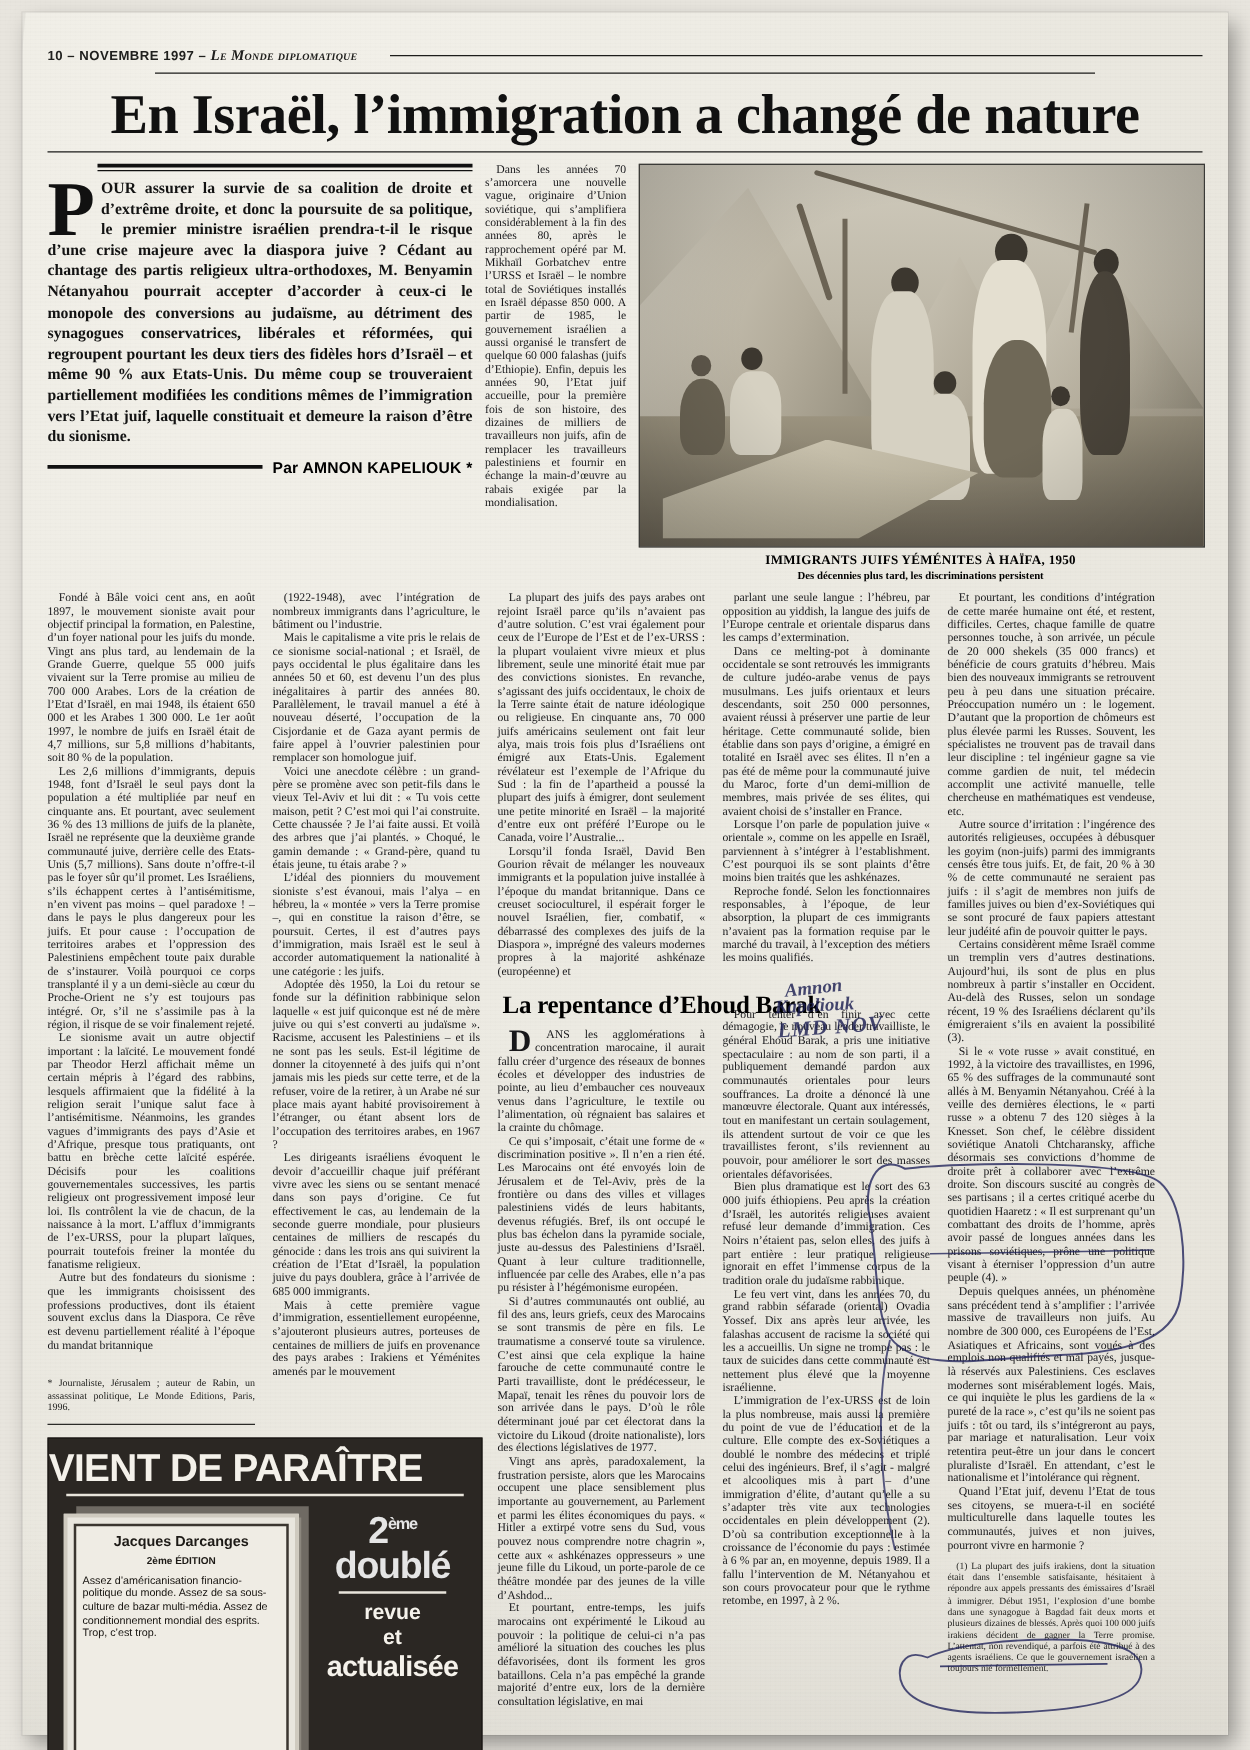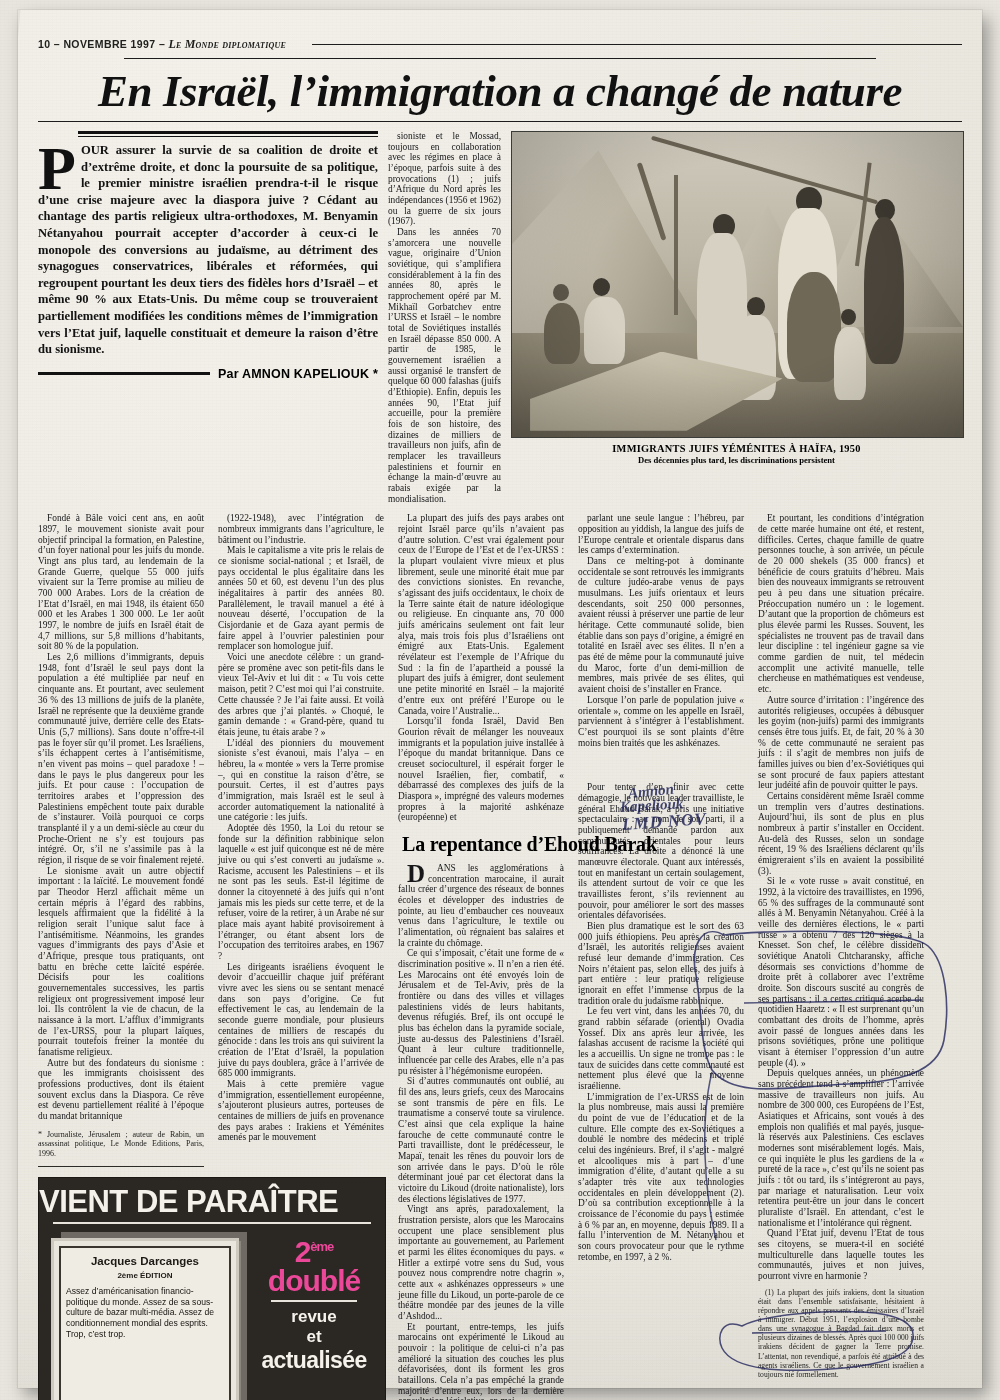--- a/index.html
+++ b/index.html
@@ -45,21 +45,20 @@
     margin-top:14px;text-align:center;font-size:19.5px;letter-spacing:.6px;
     color:#17171a;font-family:"Liberation Serif",serif;
   }
   .kickerrule{border-bottom:1.6px solid #1d1d1b;margin:6px 86px 0 86px;}
 
   
   .headline{
     text-align:center;font-weight:700;font-size:45px;line-height:1.02;
     margin:10px 0 4px 0;letter-spacing:-.4px;color:#111;
     font-family:"Liberation Serif",serif;
-    font-style:italic;
   }
   .headrule{border-bottom:1.2px solid #1d1d1b;margin:6px 0 0 0;}
 
   
   .leadrow{display:flex;gap:10px;margin-top:9px;}
   .chapo{width:340px;position:relative;}
   .chaporule{border-top:3px solid #111;border-bottom:1px solid #111;height:2px;
              margin:0 0 5px 40px;}
   .chapo p{
     margin:0;font-size:12.6px;line-height:1.32;text-align:justify;font-weight:700;
@@ -114,21 +113,21 @@
     margin:0;font-size:9.4px;line-height:1.135;text-align:justify;
     text-indent:9px;color:#17171a;-webkit-hyphens:auto;hyphens:auto;
   }
   p.bt + p.bt{margin-top:0;}
 
   .dropsm{
     float:left;font-size:25px;line-height:.82;font-weight:700;margin:1px 3px -1px 0;
   }
 
   .authornote{
-    margin-top:8px;font-size:8px;line-height:1.18;text-align:justify;color:#1c1c1a;
+    margin-top:20px;font-size:8px;line-height:1.18;text-align:justify;color:#1c1c1a;
   }
   .sep{border-top:1px solid #2b2b28;margin:8px 0 0 0;}
 
   
   .sectionhead{
     text-align:center;font-weight:700;font-size:20px;margin:10px 0 7px 0;
     font-family:"Liberation Serif",serif;letter-spacing:-.2px;position:relative;
   }
 
   
@@ -152,21 +151,21 @@
   .bktitle{color:#15120f;font-family:"Liberation Sans",sans-serif;font-weight:700;
            text-align:center;line-height:1.0;margin-top:5px;}
   .bkt1{font-size:19px;letter-spacing:-.6px;}
   .bkt2{font-size:19px;letter-spacing:-.6px;margin-top:3px;}
   .bked{text-align:center;font-family:"Liberation Sans",sans-serif;font-weight:700;
         font-size:8px;margin-top:4px;color:#1d1a16;}
   .bkblurb{font-family:"Liberation Sans",sans-serif;font-size:8.6px;line-height:1.25;
            color:#16130f;margin-top:6px;}
   .adright{flex:1;text-align:center;padding-top:4px;}
   .ed2{font-family:"Liberation Sans",sans-serif;font-weight:700;font-size:30px;
-       line-height:.95;letter-spacing:-1px;color:#ec4899;text-align:center;}
+       line-height:.95;letter-spacing:-1px;color:#e5e5e5;text-align:center;}
   .ed2 sup{font-size:13px;vertical-align:super;}
   .edrule{border-bottom:2px solid #e9e5dc;margin:5px 16px;}
   .adwords{font-family:"Liberation Sans",sans-serif;font-weight:700;font-size:17px;
            line-height:1.18;color:#f5f2eb;margin-top:4px;}
   .adwords .big{font-size:23px;letter-spacing:-.6px;}
 
   
   .fn{font-size:7.6px;line-height:1.2;text-align:justify;text-indent:7px;margin:0;color:#1c1c1a;}
 
   
@@ -206,21 +205,20 @@
       <div class="chapo">
         <div class="chaporule"></div>
         <p><span class="dropcap">P</span><span>OUR assurer la survie de sa coalition de droite et d’extrême droite, et donc la poursuite de sa politique, le premier ministre israélien prendra-t-il le risque d’une crise majeure avec la diaspora juive ? Cédant au chantage des partis religieux ultra-orthodoxes, M. Benyamin Nétanyahou pourrait accepter d’accorder à ceux-ci le monopole des conversions au judaïsme, au détriment des synagogues conservatrices, libérales et réformées, qui regroupent pourtant les deux tiers des fidèles hors d’Israël – et même 90 % aux Etats-Unis. Du même coup se trouveraient partiellement modifiées les conditions mêmes de l’immigration vers l’Etat juif, laquelle constituait et demeure la raison d’être du sionisme.</span></p>
         <div class="byline">
           <div class="bylinerule"></div>
           <div class="bl">Par AMNON KAPELIOUK *</div>
         </div>
       </div>
 
       <div class="leadcol">
-        <p class="bt">sioniste et le Mossad, toujours en collaboration avec les régimes en place à l’époque, parfois suite à des provocations (1) ; juifs d’Afrique du Nord après les indépendances (1956 et 1962) ou la guerre de six jours (1967).</p>
         <p class="bt">Dans les années 70 s’amorcera une nouvelle vague, originaire d’Union soviétique, qui s’amplifiera considérablement à la fin des années 80, après le rapprochement opéré par M. Mikhaïl Gorbatchev entre l’URSS et Israël – le nombre total de Soviétiques installés en Israël dépasse 850 000. A partir de 1985, le gouvernement israélien a aussi organisé le transfert de quelque 60 000 falashas (juifs d’Ethiopie). Enfin, depuis les années 90, l’Etat juif accueille, pour la première fois de son histoire, des dizaines de milliers de travailleurs non juifs, afin de remplacer les travailleurs palestiniens et fournir en échange la main-d’œuvre au rabais exigée par la mondialisation.</p>
       </div>
 
       <div class="photobox">
         <div class="photo">
           <div class="sky"></div>
           <div class="tent t1"></div>
           <div class="tent t2"></div>
           <div class="tent t3"></div>
           <div class="ground"></div>
@@ -317,20 +315,21 @@
         <p class="bt">Ce qui s’imposait, c’était une forme de « discrimination positive ». Il n’en a rien été. Les Marocains ont été envoyés loin de Jérusalem et de Tel-Aviv, près de la frontière ou dans des villes et villages palestiniens vidés de leurs habitants, devenus réfugiés. Bref, ils ont occupé le plus bas échelon dans la pyramide sociale, juste au-dessus des Palestiniens d’Israël. Quant à leur culture traditionnelle, influencée par celle des Arabes, elle n’a pas pu résister à l’hégémonisme européen.</p>
         <p class="bt">Si d’autres communautés ont oublié, au fil des ans, leurs griefs, ceux des Marocains se sont transmis de père en fils. Le traumatisme a conservé toute sa virulence. C’est ainsi que cela explique la haine farouche de cette communauté contre le Parti travailliste, dont le prédécesseur, le Mapaï, tenait les rênes du pouvoir lors de son arrivée dans le pays. D’où le rôle déterminant joué par cet électorat dans la victoire du Likoud (droite nationaliste), lors des élections législatives de 1977.</p>
         <p class="bt">Vingt ans après, paradoxalement, la frustration persiste, alors que les Marocains occupent une place sensiblement plus importante au gouvernement, au Parlement et parmi les élites économiques du pays. « Hitler a extirpé votre sens du Sud, vous pouvez nous comprendre notre chagrin », cette aux « ashkénazes oppresseurs » une jeune fille du Likoud, un porte-parole de ce théâtre mondée par des jeunes de la ville d’Ashdod...</p>
         <p class="bt">Et pourtant, entre-temps, les juifs marocains ont expérimenté le Likoud au pouvoir : la politique de celui-ci n’a pas amélioré la situation des couches les plus défavorisées, dont ils forment les gros bataillons. Cela n’a pas empêché la grande majorité d’entre eux, lors de la dernière consultation législative, en mai</p>
       </div>
 
       <div class="col">
         <p class="bt">parlant une seule langue : l’hébreu, par opposition au yiddish, la langue des juifs de l’Europe centrale et orientale disparus dans les camps d’extermination.</p>
         <p class="bt">Dans ce melting-pot à dominante occidentale se sont retrouvés les immigrants de culture judéo-arabe venus de pays musulmans. Les juifs orientaux et leurs descendants, soit 250 000 personnes, avaient réussi à préserver une partie de leur héritage. Cette communauté solide, bien établie dans son pays d’origine, a émigré en totalité en Israël avec ses élites. Il n’en a pas été de même pour la communauté juive du Maroc, forte d’un demi-million de membres, mais privée de ses élites, qui avaient choisi de s’installer en France.</p>
         <p class="bt">Lorsque l’on parle de population juive « orientale », comme on les appelle en Israël, parviennent à s’intégrer à l’establishment. C’est pourquoi ils se sont plaints d’être moins bien traités que les ashkénazes.</p>
+        <p class="bt">Reproche fondé. Selon les fonctionnaires responsables, à l’époque, de leur absorption, la plupart de ces immigrants n’avaient pas la formation requise par le marché du travail, à l’exception des métiers les moins qualifiés.</p>
         <div style="height:34px"></div>
         <p class="bt">Pour tenter d’en finir avec cette démagogie, le nouveau leader travailliste, le général Ehoud Barak, a pris une initiative spectaculaire : au nom de son parti, il a publiquement demandé pardon aux communautés orientales pour leurs souffrances. La droite a dénoncé là une manœuvre électorale. Quant aux intéressés, tout en manifestant un certain soulagement, ils attendent surtout de voir ce que les travaillistes feront, s’ils reviennent au pouvoir, pour améliorer le sort des masses orientales défavorisées.</p>
         <p class="bt">Bien plus dramatique est le sort des 63 000 juifs éthiopiens. Peu après la création d’Israël, les autorités religieuses avaient refusé leur demande d’immigration. Ces Noirs n’étaient pas, selon elles, des juifs à part entière : leur pratique religieuse ignorait en effet l’immense corpus de la tradition orale du judaïsme rabbinique.</p>
         <p class="bt">Le feu vert vint, dans les années 70, du grand rabbin séfarade (oriental) Ovadia Yossef. Dix ans après leur arrivée, les falashas accusent de racisme la société qui les a accueillis. Un signe ne trompe pas : le taux de suicides dans cette communauté est nettement plus élevé que la moyenne israélienne.</p>
         <p class="bt">L’immigration de l’ex-URSS est de loin la plus nombreuse, mais aussi la première du point de vue de l’éducation et de la culture. Elle compte des ex-Soviétiques a doublé le nombre des médecins et triplé celui des ingénieurs. Bref, il s’agit - malgré et alcooliques mis à part – d’une immigration d’élite, d’autant qu’elle a su s’adapter très vite aux technologies occidentales en plein développement (2). D’où sa contribution exceptionnelle à la croissance de l’économie du pays : estimée à 6 % par an, en moyenne, depuis 1989. Il a fallu l’intervention de M. Nétanyahou et son cours provocateur pour que le rythme retombe, en 1997, à 2 %.</p>
       </div>
 
       <div class="col">
         <p class="bt">Et pourtant, les conditions d’intégration de cette marée humaine ont été, et restent, difficiles. Certes, chaque famille de quatre personnes touche, à son arrivée, un pécule de 20 000 shekels (35 000 francs) et bénéficie de cours gratuits d’hébreu. Mais bien des nouveaux immigrants se retrouvent peu à peu dans une situation précaire. Préoccupation numéro un : le logement. D’autant que la proportion de chômeurs est plus élevée parmi les Russes. Souvent, les spécialistes ne trouvent pas de travail dans leur discipline : tel ingénieur gagne sa vie comme gardien de nuit, tel médecin accomplit une activité manuelle, telle chercheuse en mathématiques est vendeuse, etc.</p>
         <p class="bt">Autre source d’irritation : l’ingérence des autorités religieuses, occupées à débusquer les goyim (non-juifs) parmi des immigrants censés être tous juifs. Et, de fait, 20 % à 30 % de cette communauté ne seraient pas juifs : il s’agit de membres non juifs de familles juives ou bien d’ex-Soviétiques qui se sont procuré de faux papiers attestant leur judéité afin de pouvoir quitter le pays.</p>

